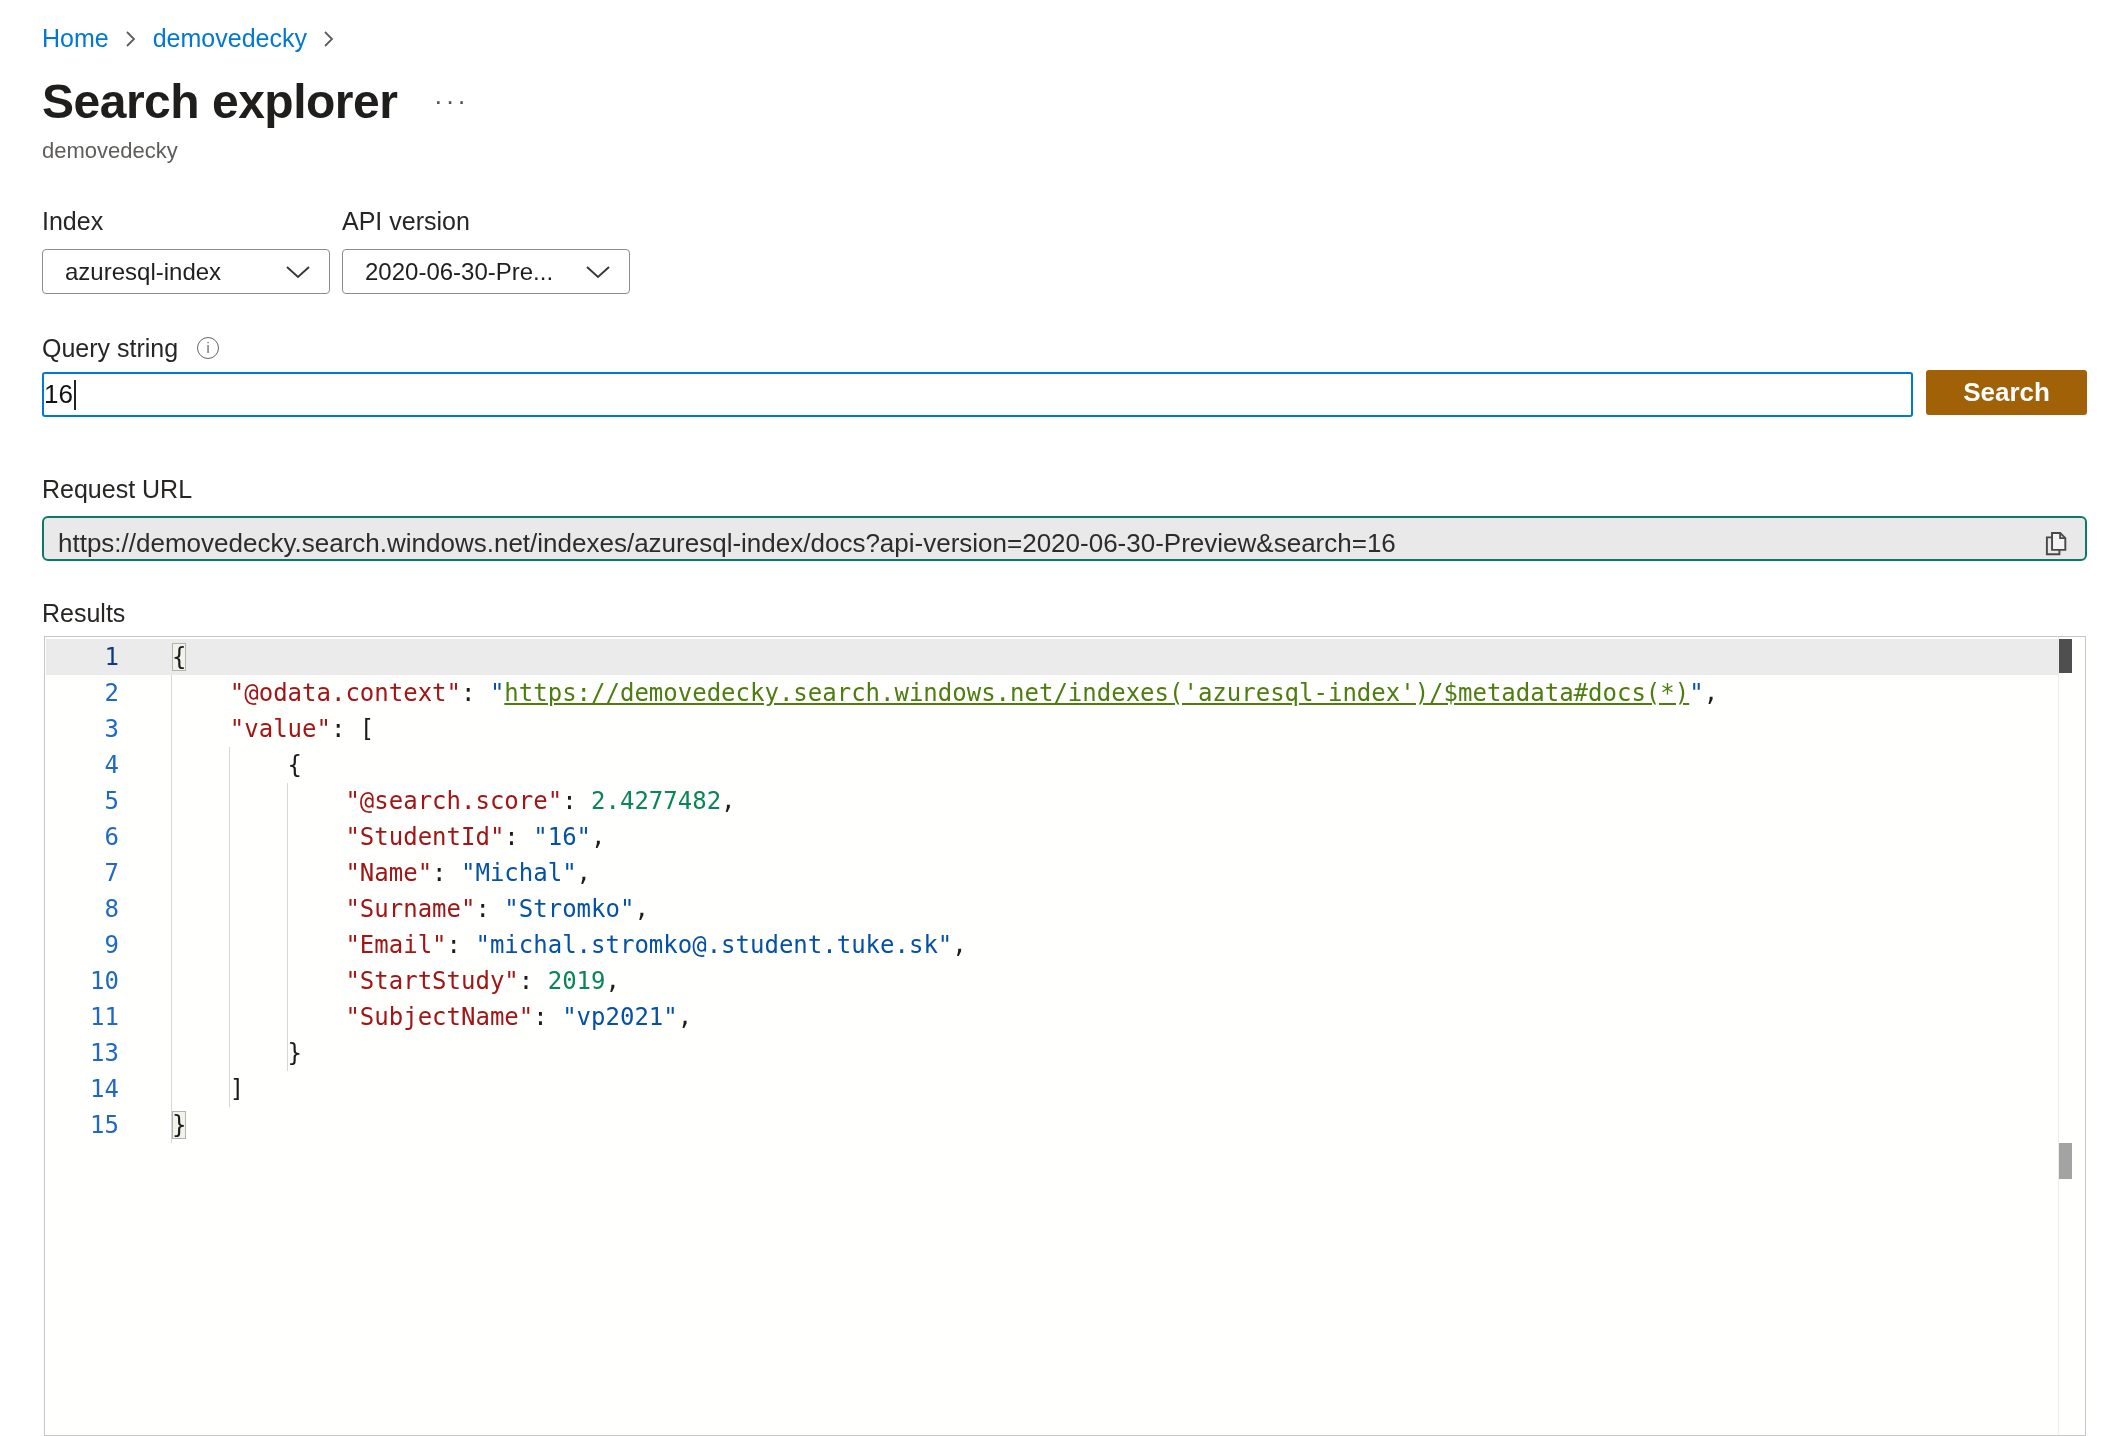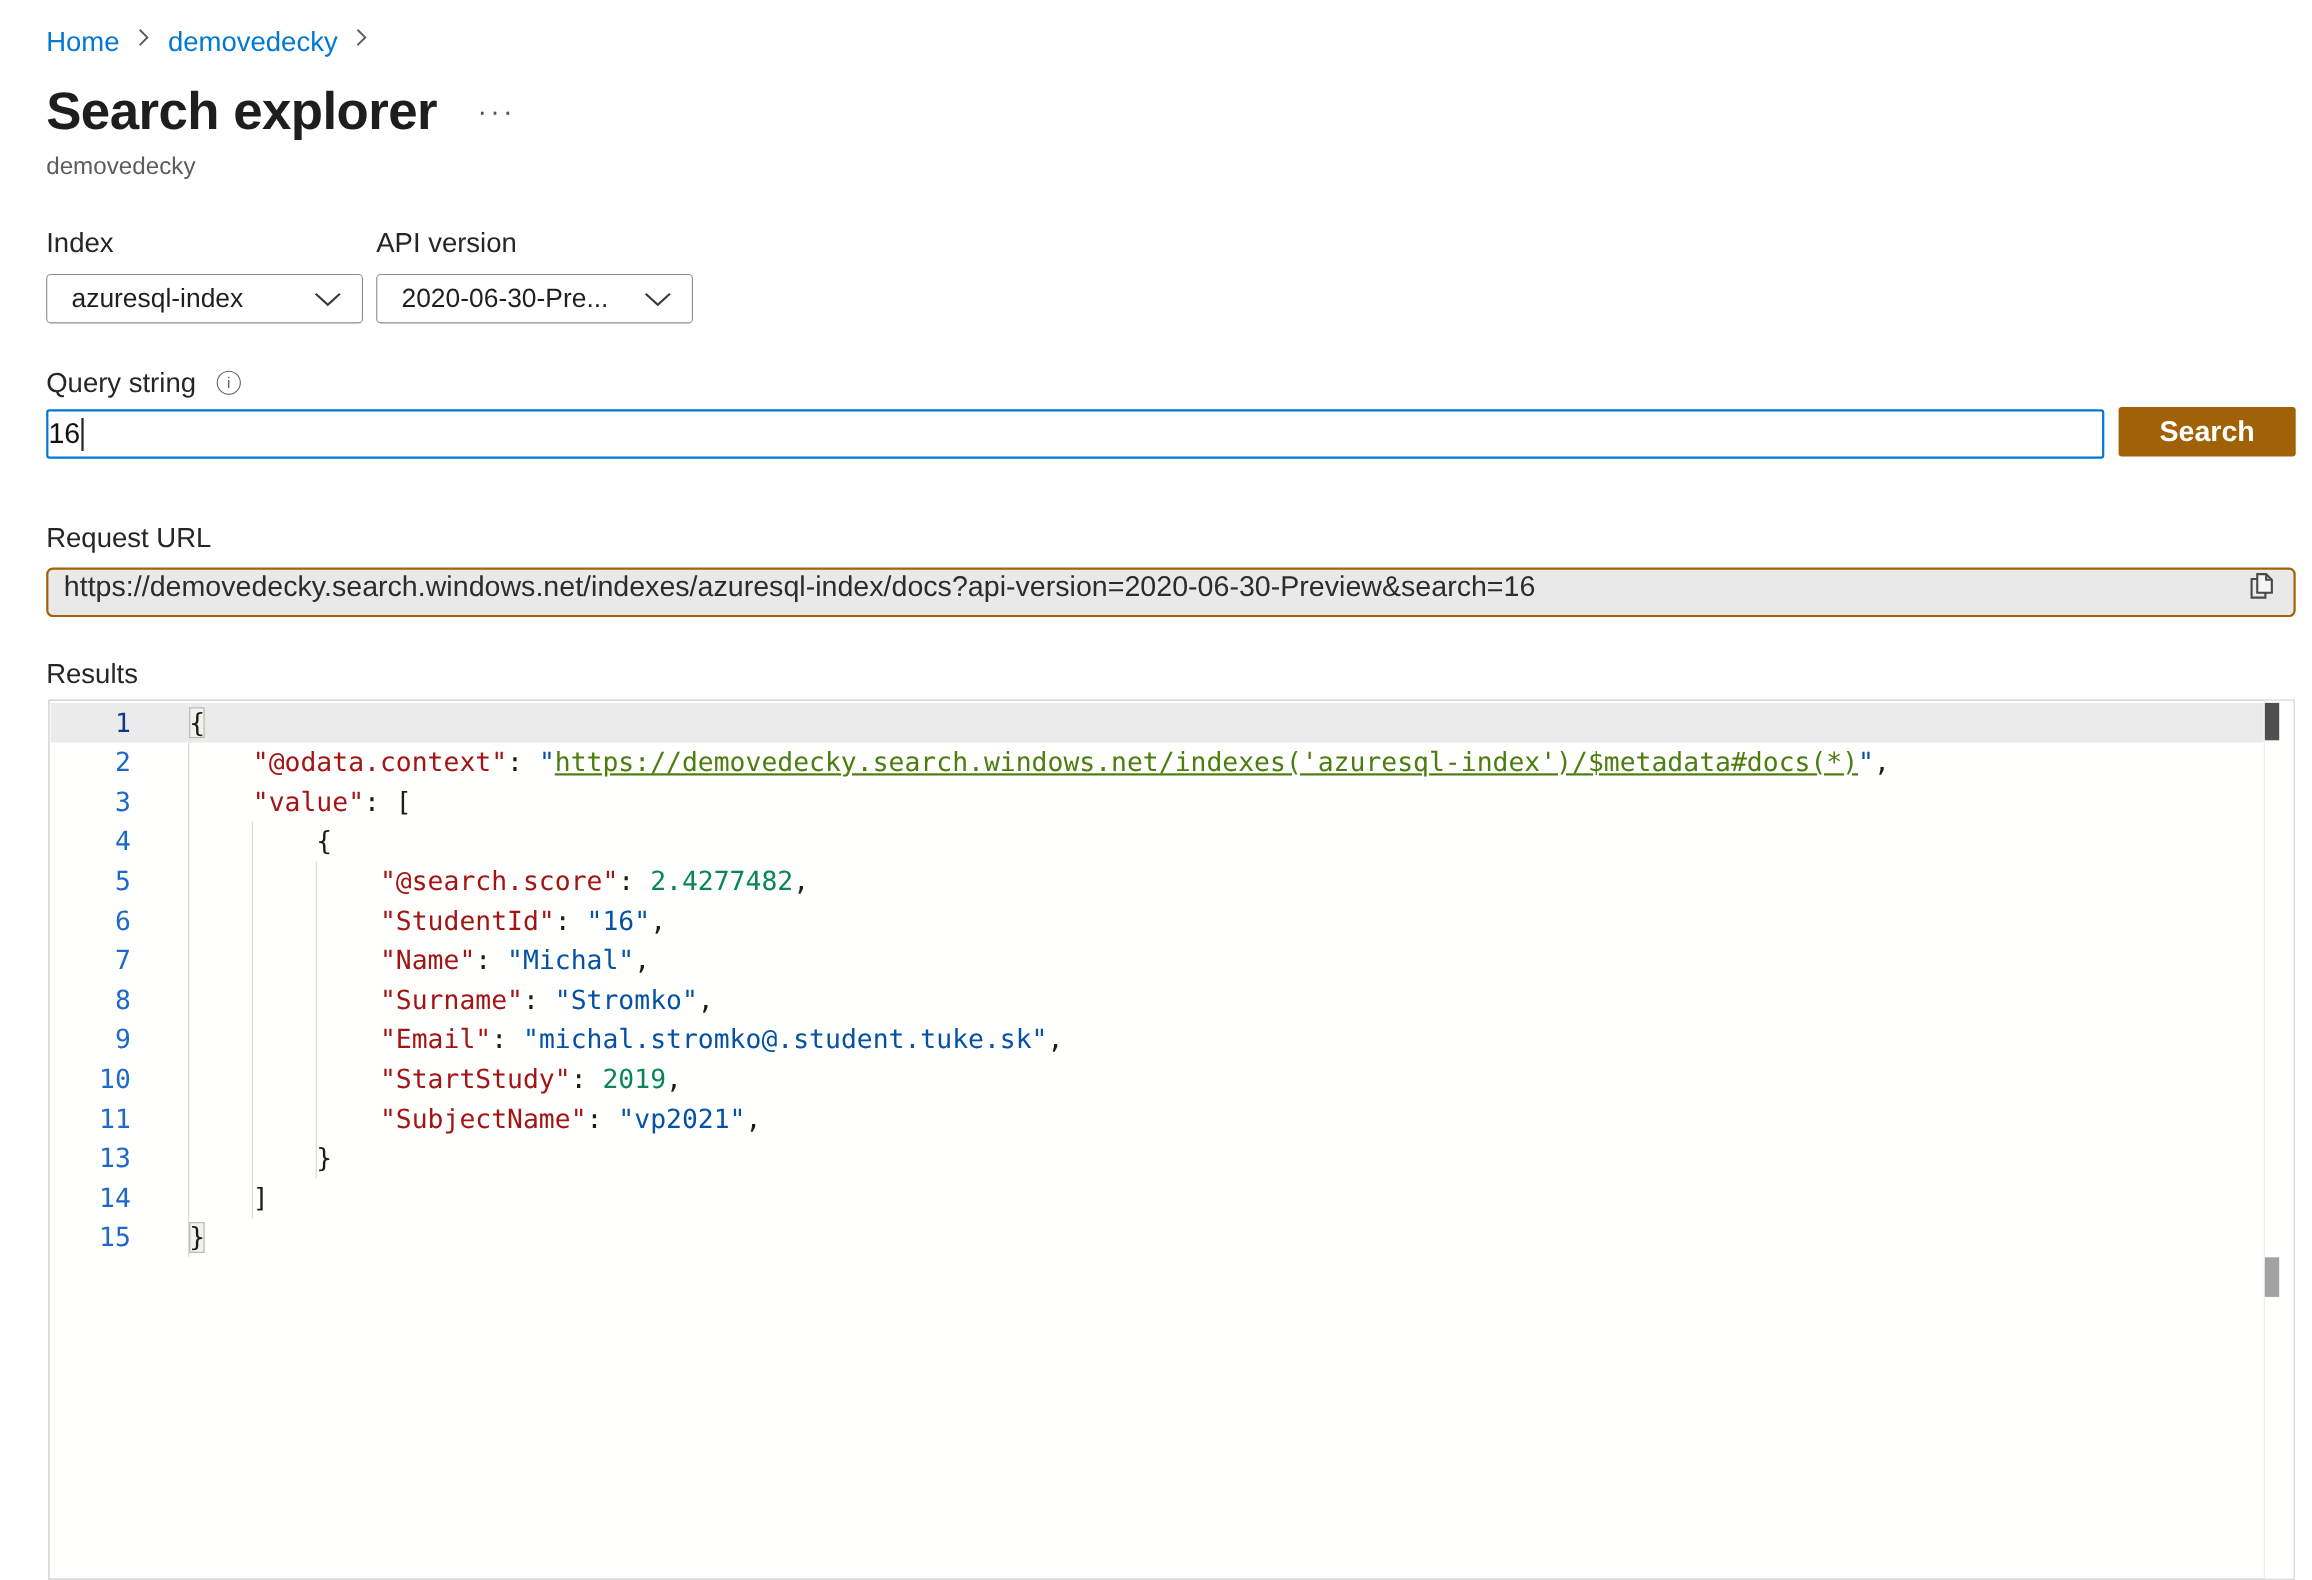--- a/index.html
+++ b/index.html
@@ -1,21 +1,21 @@
 <!DOCTYPE html>
 <html><head>
 <meta charset="utf-8">
 <style>
   * { margin:0; padding:0; box-sizing:border-box; }
   html,body { width:2102px; height:1436px; background:#ffffff; overflow:hidden;
               font-family:"Liberation Sans", sans-serif; color:#1b1a19; }
   .abs { position:absolute; }
 
   
-  .breadcrumb { left:42px; top:24px; display:flex; font-size:25px; }
+  .breadcrumb { left:42px; top:24px; display:flex; align-items:center; font-size:25px; }
   .crumb-link { color:#0078d4; cursor:pointer; }
   .crumb-sep { margin:0 16px; display:inline-flex; }
 
   
   .page-title { left:42px; top:74px; font-size:48px; font-weight:600; color:#1f1e1d; letter-spacing:-0.5px; }
   .more-dots { left:434px; top:86px; font-size:26px; color:#55534f; letter-spacing:3px; cursor:pointer; }
   .page-subtitle { left:42px; top:138px; font-size:22px; color:#5f5d5b; }
 
   
   .field-label { font-size:25px; color:#27262        4; color:#272624; }
@@ -34,21 +34,21 @@
   .caret { display:inline-block; width:2px; height:30px; background:#222; margin-left:1px; }
   .info-icon { left:197px; top:337px; width:22px; height:22px; border:1.5px solid #66645f;
                border-radius:50%; display:flex; align-items:center; justify-content:center;
                font-size:14px; color:#66645f; cursor:pointer; }
   .search-btn { left:1926px; top:370px; width:161px; height:45px; background:#a16207; border:none;
                 border-radius:3px; color:#fff; font-size:26px; font-weight:600; cursor:pointer;
                 font-family:"Liberation Sans", sans-serif; }
 
   
   .url-field { left:42px; top:516px; width:2045px; height:45px; background:#e9e9e9;
-               border:2px solid #a16207; border-radius:6px; display:flex; align-items:flex-start;
+               border:2px solid #0f766e; border-radius:6px; display:flex; align-items:flex-end;
                padding:0 14px; font-size:26px; color:#2d2c2b; }
   .url-text { flex:1; white-space:nowrap; overflow:hidden; }
   .copy-btn { flex:none; cursor:pointer; display:inline-flex; margin-right:2px; }
 
   
   .editor { left:44px; top:636px; width:2042px; height:800px; border:1px solid #c6c6c6;
             background:#fffffe; font-family:"DejaVu Sans Mono", monospace; font-size:24px; }
   .rows { position:absolute; left:1px; top:2px; right:27px; }
   .code-row { display:flex; height:36px; line-height:36px; }
   .code-row.active { background:#ebebeb; }

